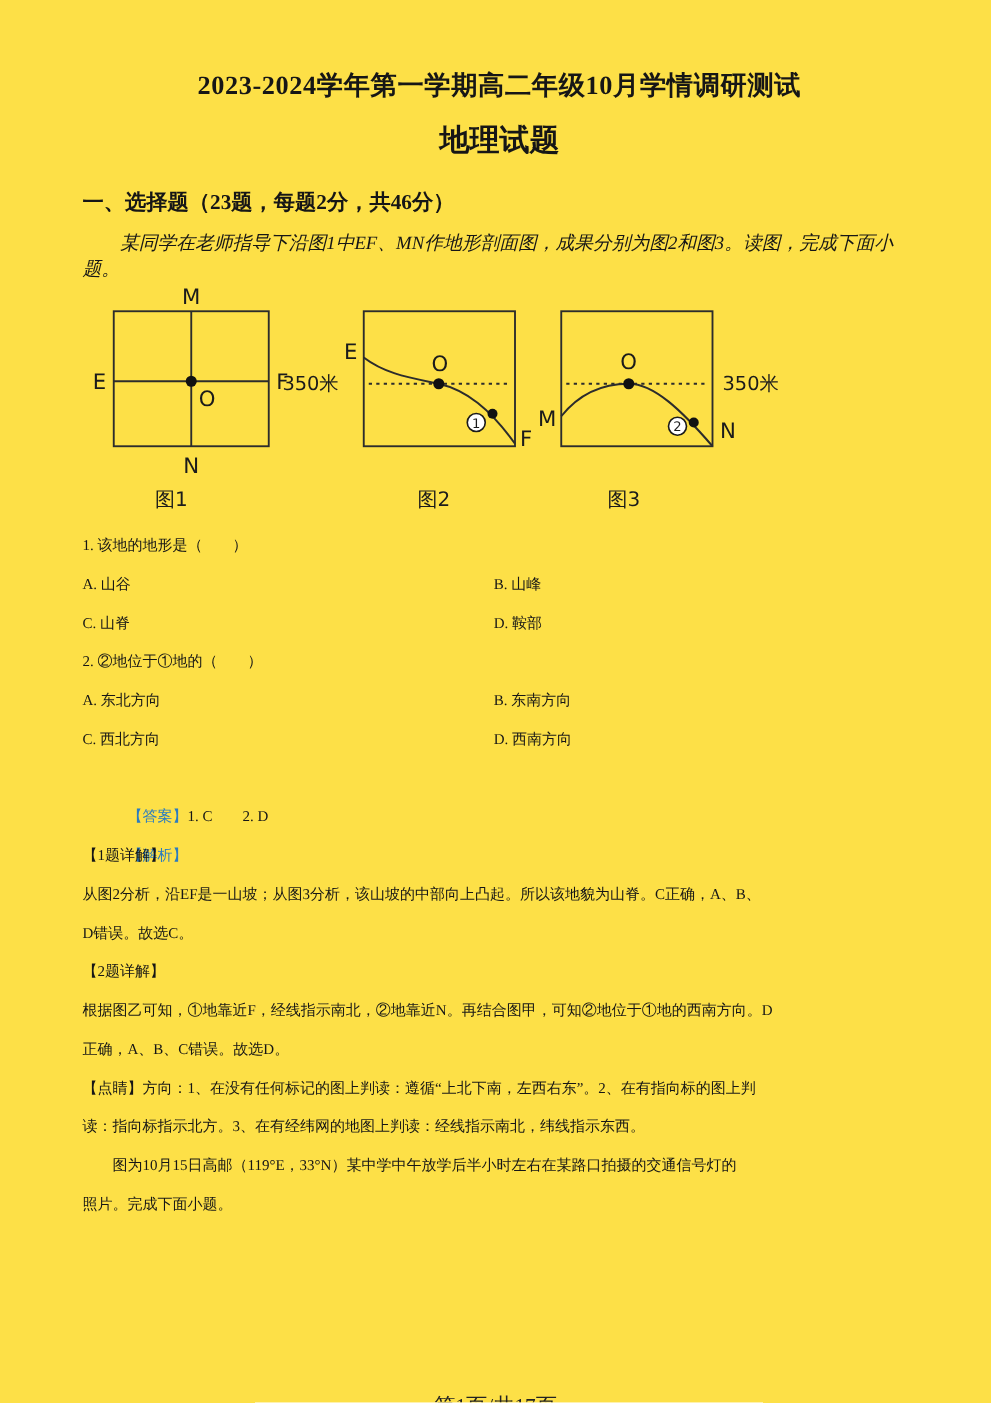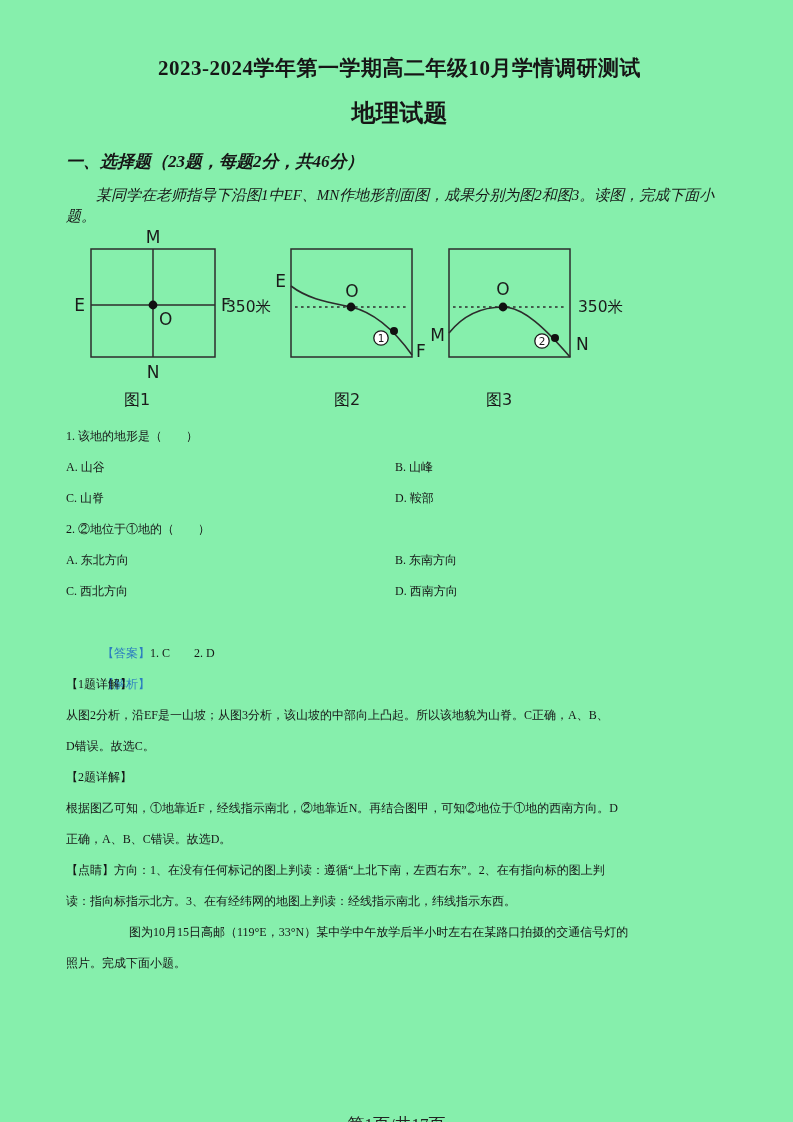--- a/index.html
+++ b/index.html
@@ -1,43 +1,43 @@
 <!DOCTYPE html>
 <html><head>
 <meta charset="utf-8">
 <style>
   html,body{margin:0;padding:0;background:#ffffff;}
   body{
     width:793px;height:1122px;
     font-family:"Liberation Serif","DejaVu Serif",serif;
     color:#161616;
   }
-  .page{position:relative;width:793px;height:1122px;background:#86efac;overflow:hidden;}
+  .page{position:relative;width:793px;height:1122px;background:#fde047;overflow:hidden;}
   .content{padding:54px 60px 0 66px;}
   .title{font-size:21px;line-height:28px;font-weight:700;text-align:center;letter-spacing:.5px;}
   .subtitle{font-size:24px;line-height:28px;font-weight:700;text-align:center;margin-top:17px;}
-  .sec-heading{font-size:17px;line-height:24px;font-weight:700;margin-top:23px;font-style:italic;}
+  .sec-heading{font-size:17px;line-height:24px;font-weight:700;margin-top:23px;}
   .intro{font-size:15px;line-height:21px;font-style:italic;text-indent:2em;margin-top:11px;}
   .figs{margin:2px 0 0 9px;display:block;}
   .fig-line{stroke:#2c2c2c;stroke-width:1.5;fill:none;}
   .fig-curve{stroke:#2c2c2c;stroke-width:1.6;fill:none;}
   .fig-dash{stroke:#2c2c2c;stroke-width:1.7;fill:none;stroke-dasharray:2.6 3.4;}
   .fig-dot{fill:#111;}
   .fig-letter{font-family:"DejaVu Sans","Liberation Sans",sans-serif;font-size:17px;fill:#1b1b1b;}
   .fig-alt{font-family:"DejaVu Sans","Liberation Sans",sans-serif;font-size:15.5px;fill:#1b1b1b;}
   .fig-cap{font-family:"DejaVu Sans","Liberation Sans",sans-serif;font-size:16px;fill:#1b1b1b;}
   .fig-num{font-family:"DejaVu Sans","Liberation Sans",sans-serif;font-size:10.5px;fill:#1b1b1b;}
   .pt-circle{fill:#ffffff;stroke:#1b1b1b;stroke-width:1.3;}
   .bodylines{margin-top:2px;}
   .line{font-size:12px;line-height:31px;height:31px;white-space:pre-wrap;}
   .opts{display:flex;}
   .opt-left{display:inline-block;width:329px;}
   .blue{color:#2b7cc0;margin-left:12px;}
   .kaiti{}
-  .indent{text-indent:2em;margin-left:39px;}
+  .indent{text-indent:2em;}
   .footer{position:absolute;left:0;right:0;top:1074px;text-align:center;font-size:17px;color:#222;margin-top:39px;}
 </style>
 </head>
 <body>
 
 <div class="page">
   <div class="content">
 
     <div class="title">2023-2024学年第一学期高二年级10月学情调研测试</div>
     <div class="subtitle">地理试题</div>

